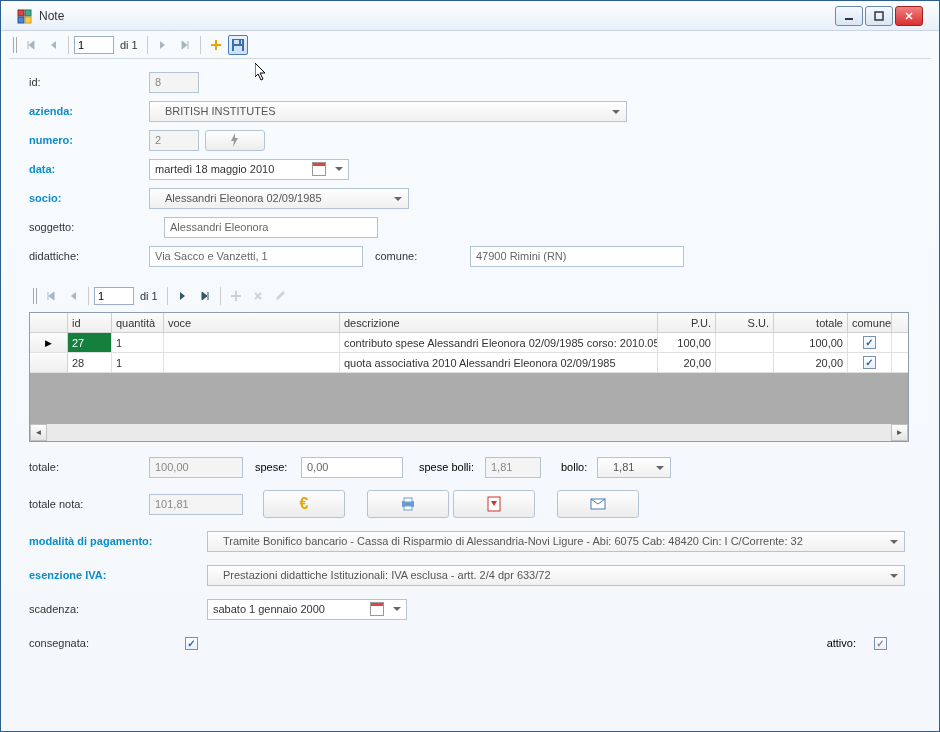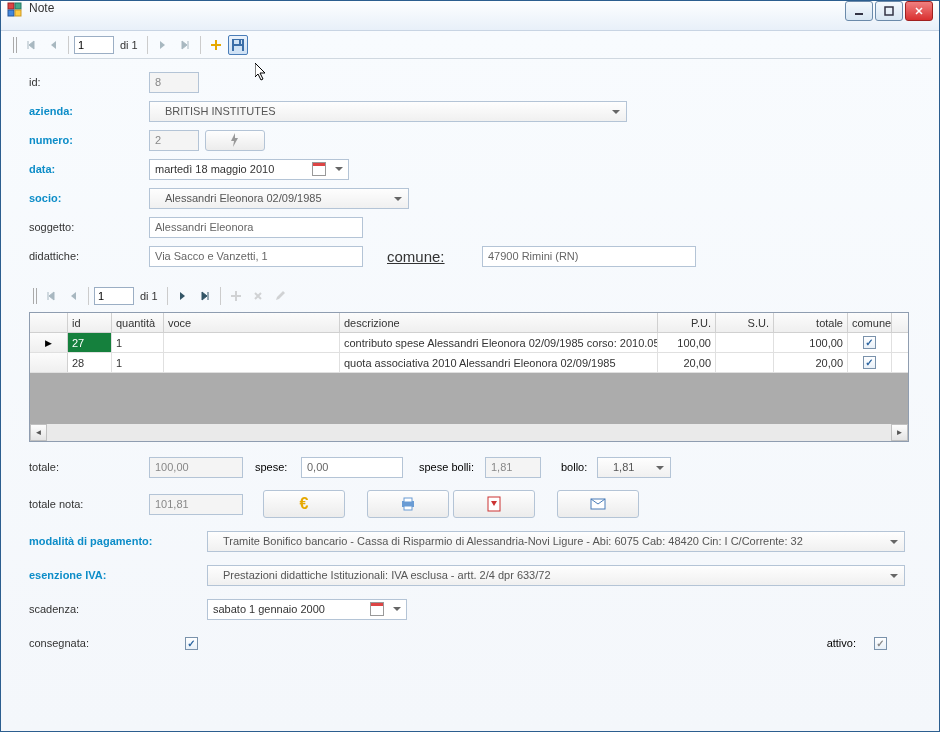--- a/index.html
+++ b/index.html
@@ -1,18 +1,18 @@
 <!DOCTYPE html>
 <html><head>
 <meta charset="utf-8">
 <style>
 * { box-sizing: border-box; margin: 0; padding: 0; }
 body { font-family: "Segoe UI", Tahoma, sans-serif; font-size: 11px; background: #fff; }
 .window { width: 940px; height: 732px; border: 1px solid #2c5e8f; background: #fff; position: relative; }
-.titlebar { height: 30px; background: linear-gradient(#fdfeff, #e8f0f9); display: flex; padding: 0 6px; border-bottom: 1px solid #c8d4e3; }
+.titlebar { height: 30px; background: linear-gradient(#fdfeff, #e8f0f9); display: flex; align-items: center; padding: 0 16px; border-bottom: 1px solid #c8d4e3; }
 .title-icon { width: 16px; height: 16px; margin-right: 6px; display: inline-flex; align-items: center; justify-content: center; }
 .title-icon svg { width: 16px; height: 16px; }
 .title-text { color: #333; font-size: 12px; }
 .win-controls { margin-left: auto; display: flex; gap: 2px; }
 .win-btn { width: 28px; height: 20px; border: 1px solid #6b8aaa; border-radius: 3px; background: linear-gradient(#f5f9fd, #d8e6f3); display: flex; align-items: center; justify-content: center; cursor: pointer; }
 .win-btn.close { background: linear-gradient(#f08080, #d93030); border-color: #a02020; }
 .win-btn svg { width: 10px; height: 10px; }
 .content { padding: 0 8px 8px 8px; height: 700px; background: linear-gradient(#f8fbfe 0%, #f4f7fb 100%); }
 .toolbar { height: 28px; display: flex; align-items: center; gap: 2px; padding: 2px 4px; border-bottom: 1px solid #d0d8e0; }
 .tb-grip { width: 6px; height: 16px; background: repeating-linear-gradient(90deg, #aaa 0 1px, transparent 1px 3px); }
@@ -27,21 +27,21 @@
 .form-label { width: 120px; font-size: 11px; color: #333; }
 .form-label.bluebold { color: #0d8dc8; font-weight: bold; }
 .form-input { height: 21px; border: 1px solid #b4c4d6; background: #fff; padding: 2px 5px; font-size: 11px; color: #666; }
 .form-input.readonly { background: #f4f4f4; color: #888; }
 .form-combo { height: 21px; border: 1px solid #b4c4d6; background: linear-gradient(#fefefe,#f0f0f0); padding: 2px 15px; font-size: 11px; color: #555; display: flex; align-items: center; position: relative; }
 .form-combo::after { content: ""; position: absolute; right: 6px; top: 8px; border-left: 4px solid transparent; border-right: 4px solid transparent; border-top: 4px solid #666; }
 .date-picker { height: 21px; border: 1px solid #b4c4d6; background: #fff; padding: 2px 5px; font-size: 11px; color: #333; display: flex; align-items: center; gap: 6px; }
 .date-picker .cal { margin-left: auto; width: 14px; height: 14px; border: 1px solid #999; background: #fff; position: relative; }
 .date-picker .cal::before { content: ""; position: absolute; top: 0; left: 0; right: 0; height: 3px; background: #d44; }
 .date-picker::after { content: ""; margin-left: 3px; border-left: 4px solid transparent; border-right: 4px solid transparent; border-top: 4px solid #666; }
-.side-label { width: 95px; font-size: 15px; color: #333; margin-left: 24px; text-decoration: underline; }
+.side-label { width: 95px; font-size: 11px; color: #333; margin-left: 12px; }
 .flash-btn { width: 60px; height: 21px; border: 1px solid #b4c4d6; background: linear-gradient(#fefefe,#ececec); margin-left: 6px; display: flex; align-items: center; justify-content: center; cursor: pointer; border-radius: 3px; }
 .sub-toolbar { margin: 4px 0 0 20px; width: 880px; }
 .grid-wrap { margin: 2px 0 0 20px; width: 880px; height: 130px; border: 1px solid #8f9db0; background: #acacac; position: relative; }
 .grid-header { display: flex; height: 20px; background: linear-gradient(#fcfcfc, #efefef); border-bottom: 1px solid #d0d0d0; }
 .grid-header .gh { border-right: 1px solid #d0d0d0; padding: 2px 4px; font-size: 11px; color: #333; display: flex; align-items: center; }
 .grid-body { background: #acacac; }
 .grid-row { display: flex; height: 20px; background: #fff; border-bottom: 1px solid #e0e0e0; }
 .grid-row.sel .gc.idcell { background: #15803d; color: #fff; }
 .grid-row .gc { border-right: 1px solid #e0e0e0; padding: 2px 4px; font-size: 11px; color: #333; display: flex; align-items: center; white-space: nowrap; overflow: hidden; }
 .gc.num { justify-content: flex-end; }
@@ -164,21 +164,21 @@
           </div>
       </div>
       <div class="form-row">
         <span class="form-label bluebold">socio:</span>
         <div class="form-combo" style="width:260px">
             <span>Alessandri Eleonora 02/09/1985</span>
           </div>
       </div>
       <div class="form-row">
         <span class="form-label">soggetto:</span>
-        <input class="form-input" style="width: 214px;" value="Alessandri Eleonora">
+        <input class="form-input" style="width: 214px; margin-left: 15px;" value="Alessandri Eleonora">
       </div>
       <div class="form-row">
         <span class="form-label">didattiche:</span>
         <input class="form-input" style="width: 214px;" value="Via Sacco e Vanzetti, 1">
         <span class="side-label">comune:</span>
         <input class="form-input" style="width: 214px;" value="47900 Rimini (RN)">
       </div>
     </div>
 
     <div class="toolbar sub-toolbar" style="border-bottom:none">

